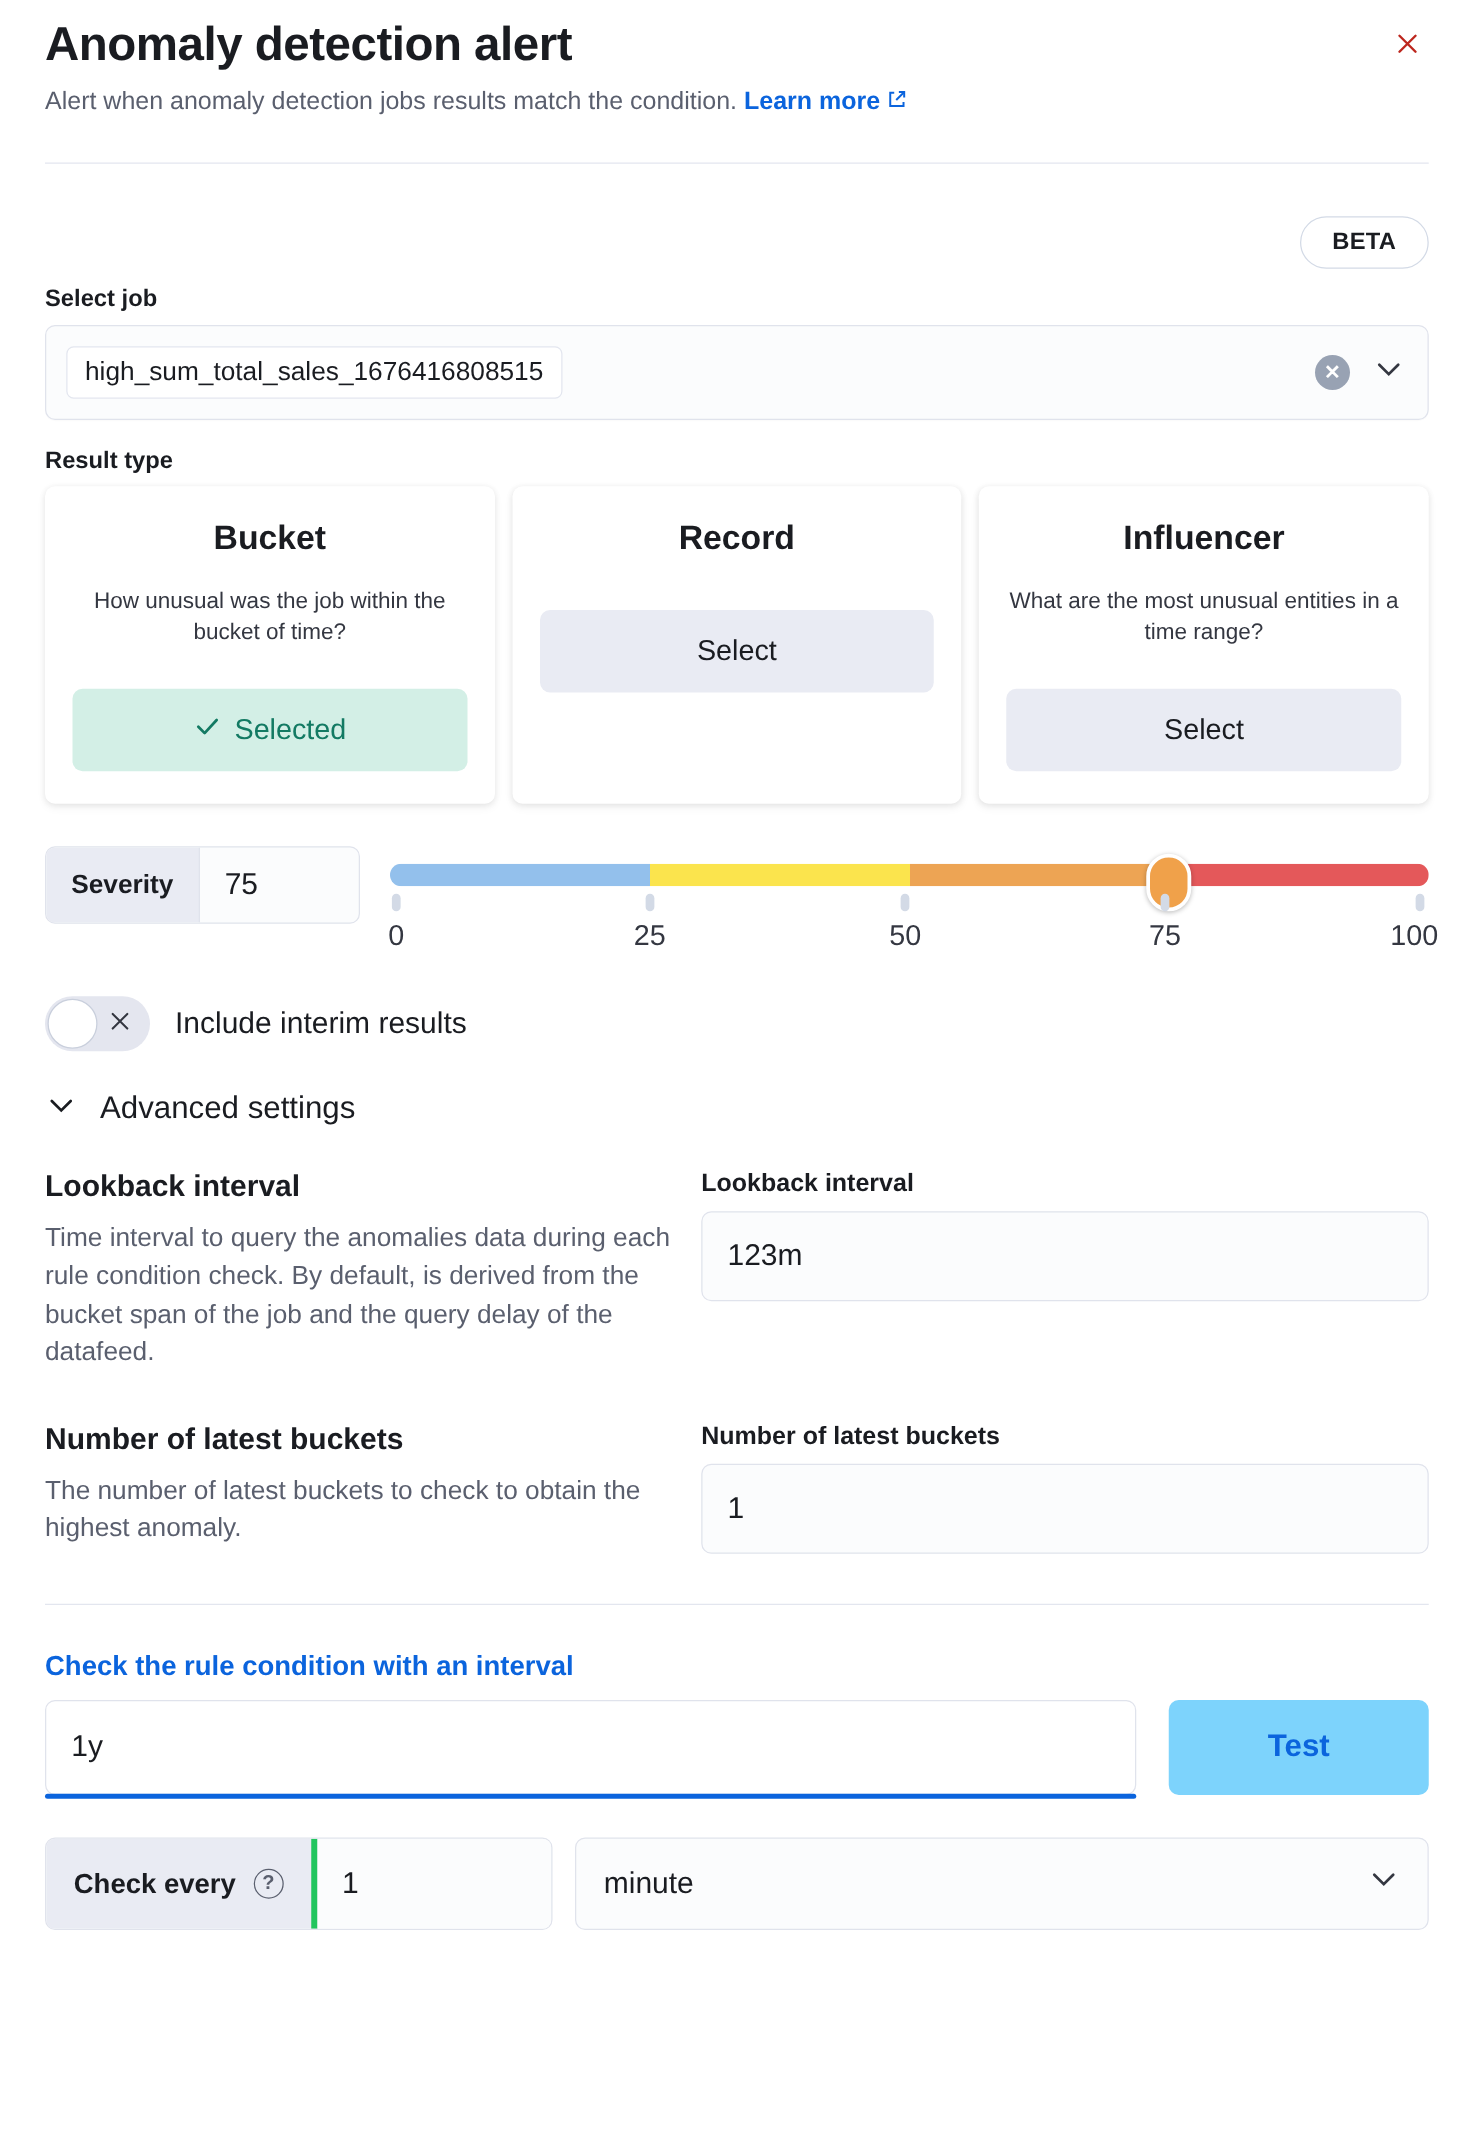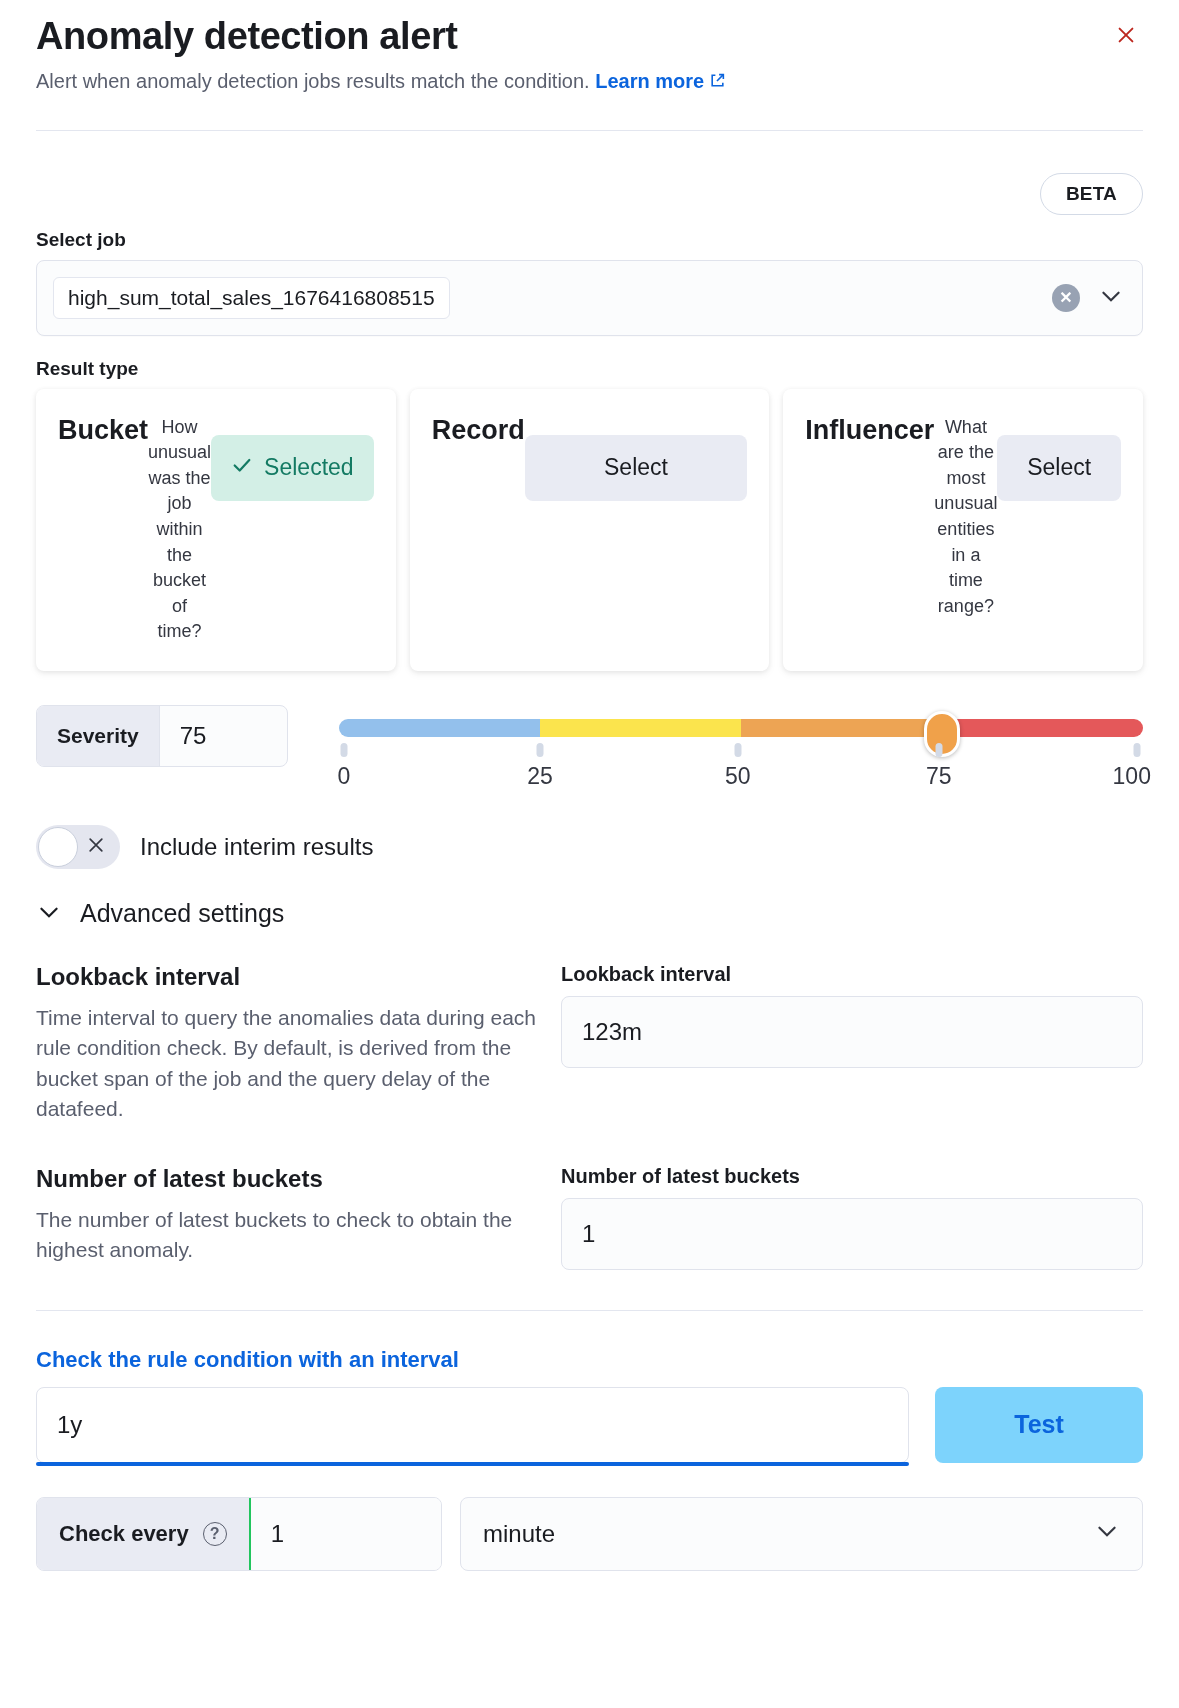--- a/index.html
+++ b/index.html
@@ -114,21 +114,21 @@
     margin-top: 8px;
   }
   .card {
     background: #fff;
     border-radius: 8px;
     box-shadow: 0 1px 5px rgba(0,0,0,0.08), 0 3px 8px rgba(0,0,0,0.05);
     padding: 26px 22px 26px;
     text-align: center;
     min-height: 254px;
     display: flex;
-    flex-direction: row;
+    flex-direction: column;
   }
   .card-title {
     font-size: 27px;
     font-weight: 700;
     color: #1a1c21;
     margin-bottom: 22px;
   }
   .card-desc {
     font-size: 18px;
     line-height: 1.42;
@@ -153,21 +153,21 @@
     background: #d3efe6;
     color: #137a63;
   }
   .check-glyph { font-size: 22px; font-weight: 700; }
 
   
   .severity-row {
     display: flex;
     align-items: flex-start;
     margin-top: 34px;
-    gap: 51px;
+    gap: 24px;
   }
   .severity-field {
     display: flex;
     border: 1px solid #e0e3ec;
     border-radius: 8px;
     overflow: hidden;
     height: 62px;
     width: 252px;
     background: #fbfcfd;
   }
@@ -346,21 +346,21 @@
     height: 74px;
     background: #fbfcfd;
   }
   .check-prepend {
     background: #e9ebf3;
     display: flex; align-items: center; gap: 14px;
     padding: 0 22px;
     font-size: 22px;
     font-weight: 700;
     color: #1a1c21;
-    border-right: 2px solid #22c55e;
+    border-right: 5px solid #22c55e;
   }
   .q-icon {
     width: 24px; height: 24px; border-radius: 50%;
     border: 1.6px solid #5a5f6e;
     color: #5a5f6e;
     font-size: 16px;
     display: flex; align-items: center; justify-content: center;
     cursor: pointer;
   }
   .check-num {

